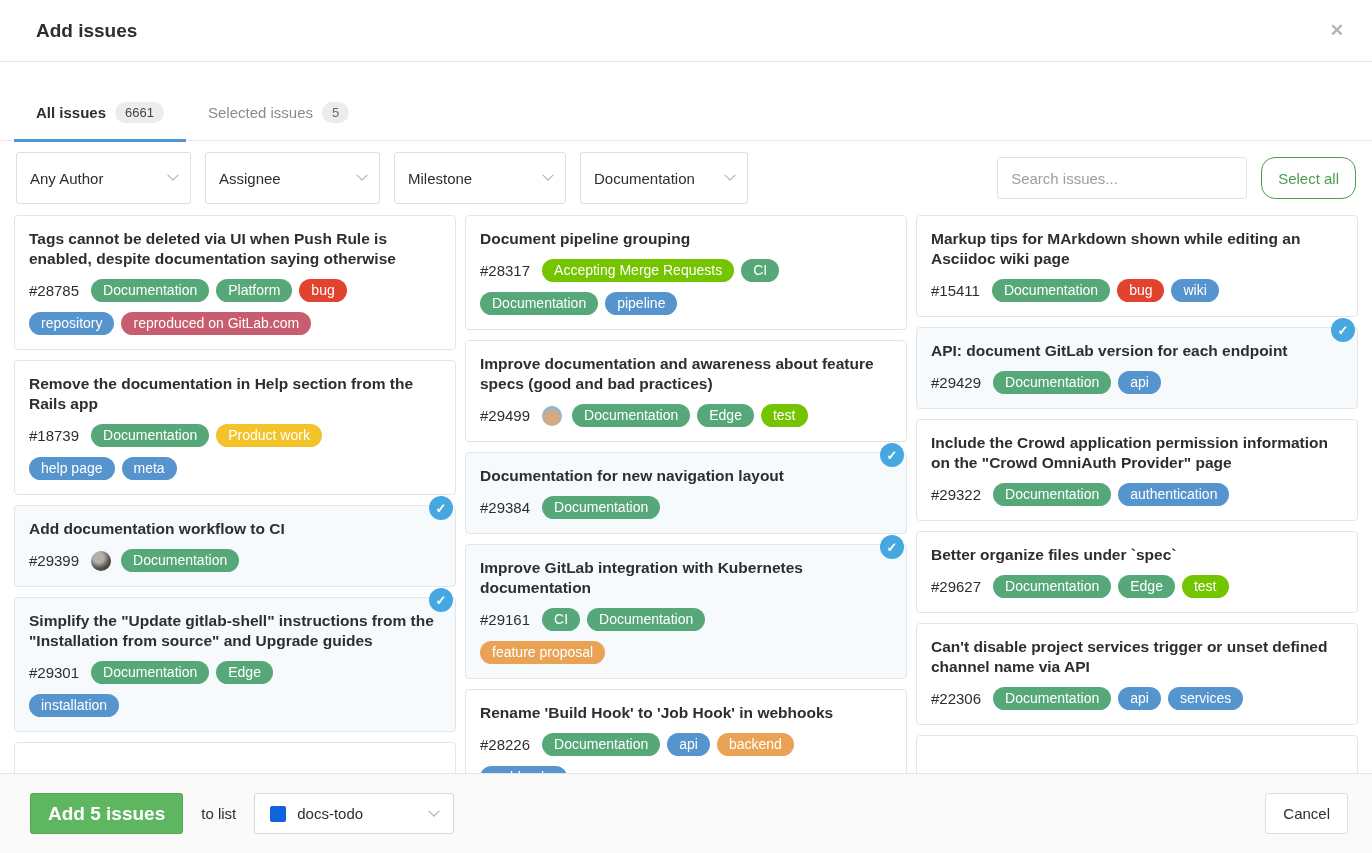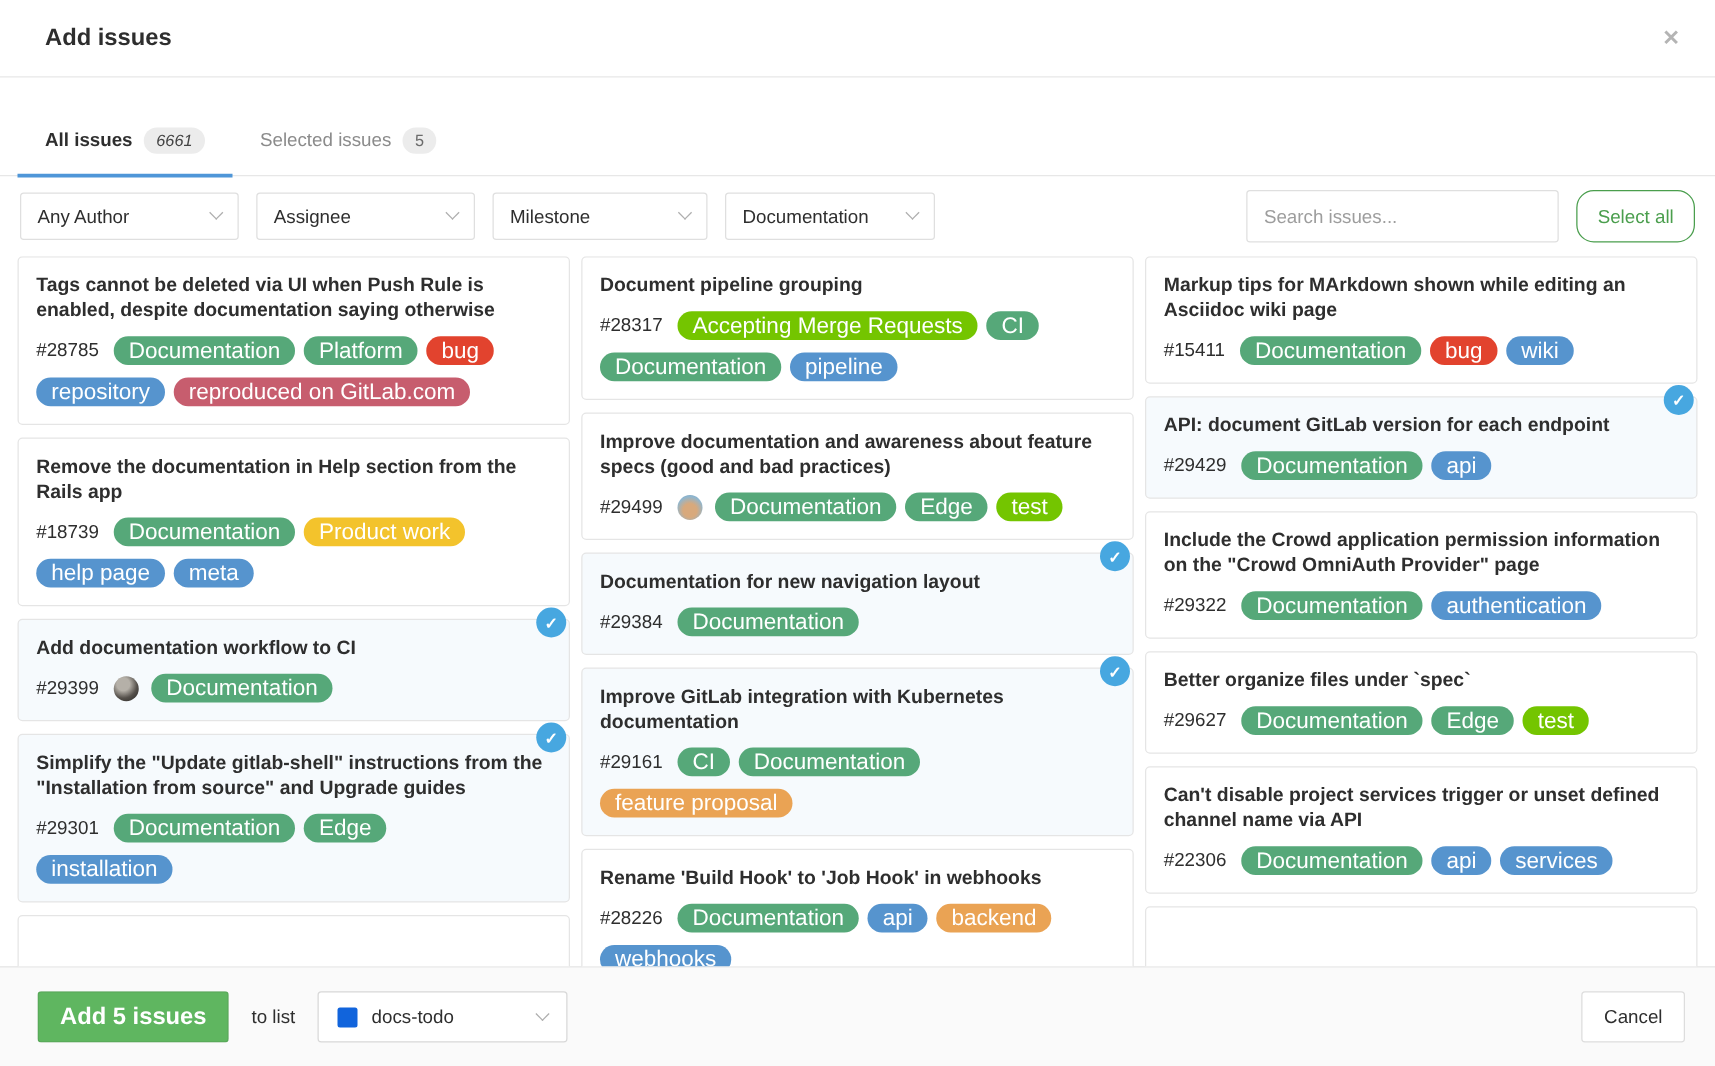--- a/index.html
+++ b/index.html
@@ -30,28 +30,28 @@
   }
   .tab.active { color:#2e2e2e; font-weight:bold; }
   .tab.active::after {
     content:""; position:absolute; left:0; right:0; bottom:-2px; height:3px;
     background:var(--tab-underline-blue);
   }
   .tab-count {
     background:#ececec; border-radius:11px; padding:3px 10px;
     font-size:13px; font-weight:normal; color:#6b6b6b;
   }
-  .tab.active .tab-count { color:#444;font-style:italic; }
+  .tab.active .tab-count { color:#444; }
 
   
   .filters-row {
     flex:0 0 64px; display:flex; align-items:center; gap:14px; padding:11px 16px 11px 16px;
   }
   .dropdown {
-    height:38px; border:1px solid #dfdfdf; border-radius:3px; background:#fff;
+    height:52px; border:1px solid #dfdfdf; border-radius:3px; background:#fff;
     display:flex; align-items:center; justify-content:space-between;
     padding:0 13px; font-size:15px; cursor:pointer;
   }
   .dd-author { width:175px; } .dd-assignee { width:175px; }
   .dd-milestone { width:172px; } .dd-label { width:168px; }
   .chev {
     width:8px; height:8px; border-right:1.5px solid #aeaeae; border-bottom:1.5px solid #aeaeae;
     transform:rotate(45deg) translate(-2px,-2px); flex:0 0 auto;
   }
   .spacer { flex:1; }
@@ -72,21 +72,21 @@
   .card {
     position:relative; background:#fff; border:1px solid #e5e5e5; border-radius:4px;
     padding:13px 14px 14px 14px; margin-bottom:10px; cursor:pointer;
   }
   .card.selected { background:var(--selected-card-bg); }
   .card.partial { height:110px; }
   .card-title { font-size:15.5px; font-weight:bold; line-height:20px; }
   .meta-row { display:flex; align-items:center; gap:7px; margin-top:10px; flex-wrap:nowrap; }
   .issue-number { font-size:15px; margin-right:5px; white-space:nowrap; }
   .pill {
-    color:#fff; border-radius:12px; padding:3px 12px; font-size:18px; line-height:17px;
+    color:#fff; border-radius:12px; padding:3px 12px; font-size:14px; line-height:17px;
     white-space:nowrap;
   }
   .avatar { width:20px; height:20px; border-radius:50%; margin-right:3px; flex:0 0 auto; }
   .avatar.dark { background:radial-gradient(circle at 38% 32%, #b5b0a8 0 28%, #55504b 60%, #242220 100%); }
   .avatar.tan  { background:radial-gradient(circle at 50% 62%, #d8a97c 0 34%, #8fb6cf 70%, #6d96b5 100%); }
   .check-badge {
     position:absolute; top:-10px; right:2px; width:24px; height:24px; border-radius:50%;
     background:var(--check-badge-blue); color:#fff; display:flex; align-items:center;
     justify-content:center; font-size:13px; font-weight:bold;
   }

